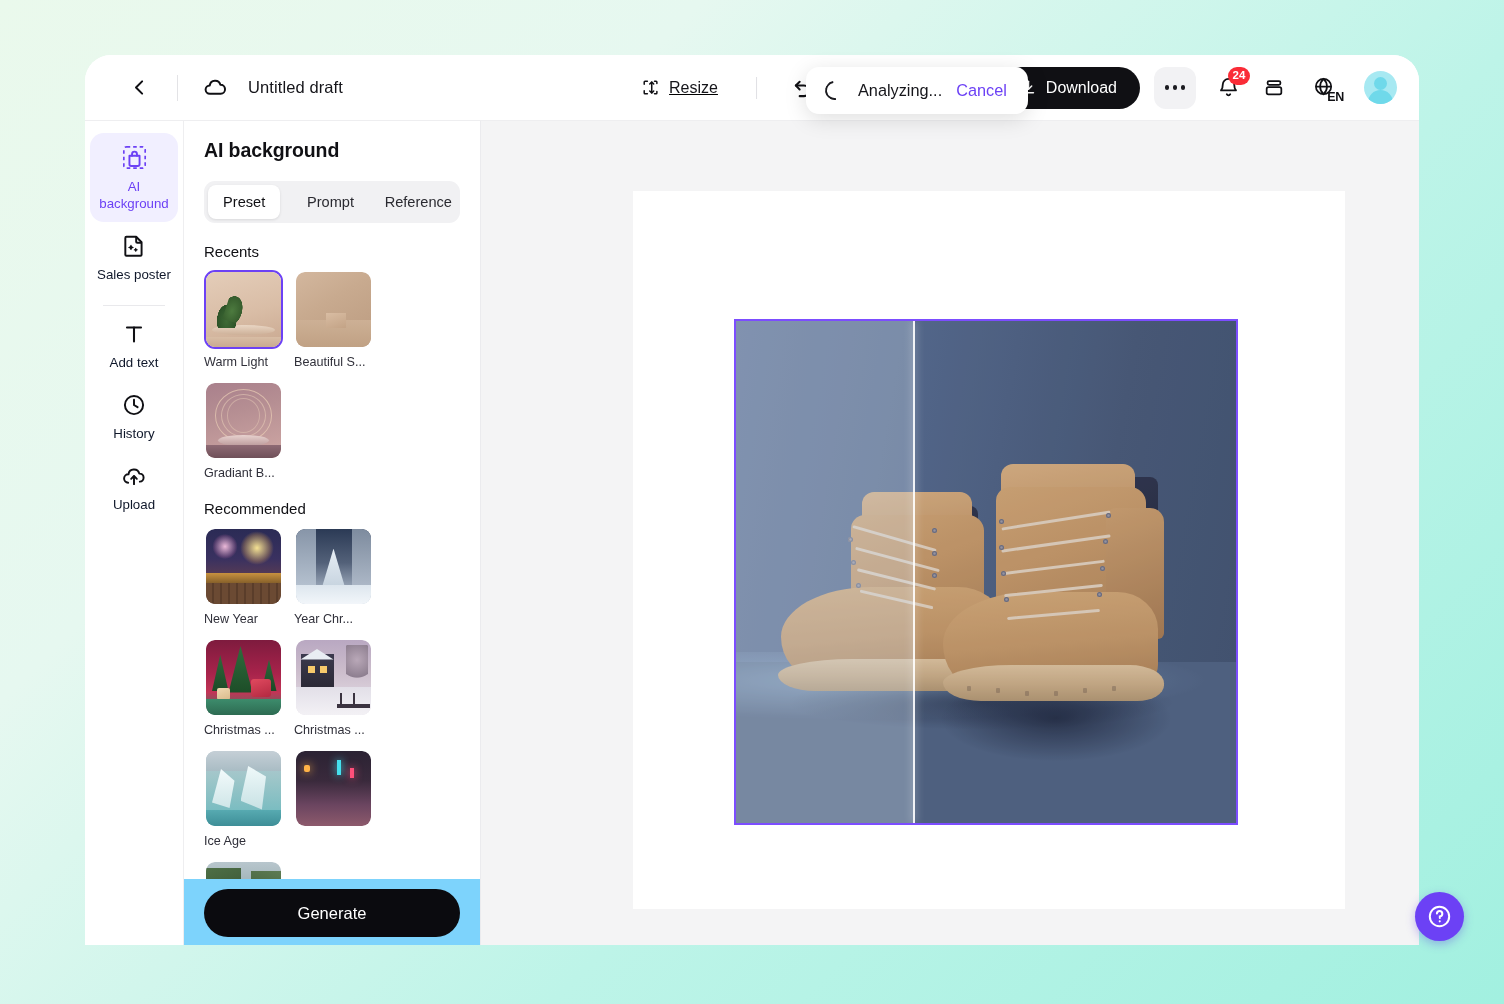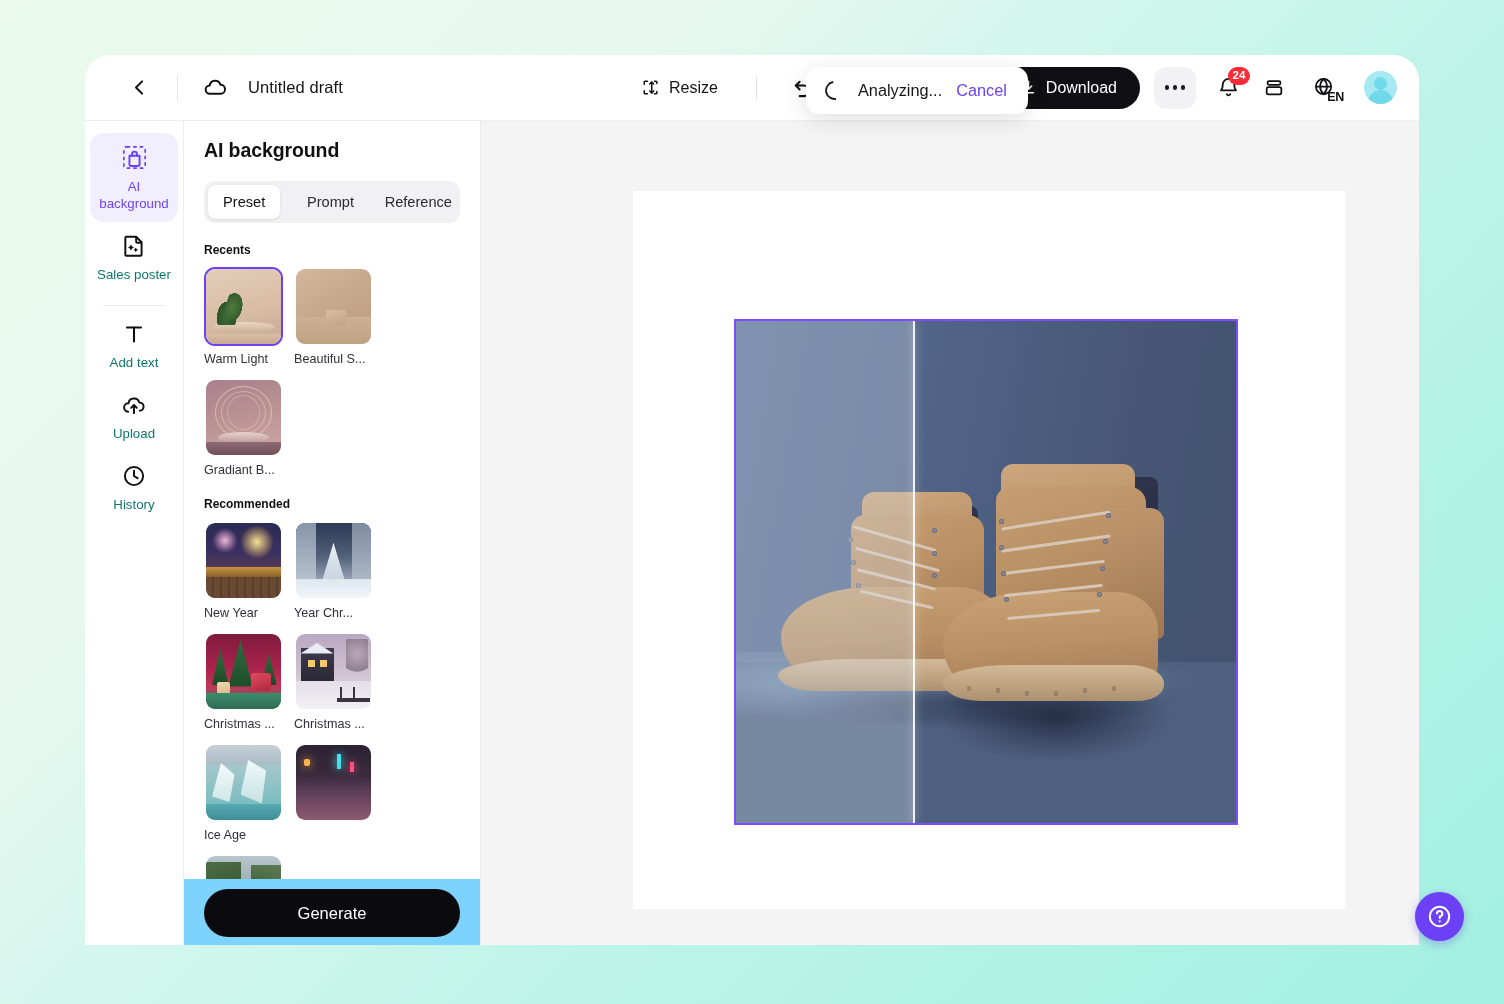--- a/index.html
+++ b/index.html
@@ -43,21 +43,21 @@
     cursor: pointer; border-radius: 8px;
   }
   .vdiv { width: 1px; height: 26px; background: #e3e3e6; margin: 0 14px; }
   .cloud-ic { width: 34px; height: 34px; display:flex; align-items:center; justify-content:center; margin-left: 6px;}
   .doc-title {
     font-size: 16.5px; color: #15151a; margin-left: 16px;
     letter-spacing: 0.1px; cursor: text;
   }
   .hdr-center {
     position: absolute; left: 50%; transform: translateX(-50%);
-    display: flex; align-items: center; gap: 12px;
+    display: flex; align-items: center; gap: 12px; text-decoration: underline;
   }
   .resize-btn {
     display: flex; align-items: center; gap: 9px;
     padding: 8px 12px; border-radius: 9px; cursor: pointer;
     font-size: 16px; color: #15151a;
   }
   .tdiv { width: 1px; height: 22px; background: #e0e0e4; margin: 0 14px; }
   .icon-btn {
     width: 40px; height: 40px; border-radius: 9px;
     display: flex; align-items: center; justify-content: center; cursor: pointer;
@@ -113,21 +113,21 @@
     width: 98px; min-width: 98px;
     background: #fff;
     border-top: 1px solid #eeeef0;
     padding-top: 12px;
     display: flex; flex-direction: column; align-items: center;
   }
   .rail-item {
     width: 88px; padding: 11px 2px 10px;
     border-radius: 14px; cursor: pointer;
     display: flex; flex-direction: column; align-items: center; gap: 7px;
-    color: #0f766e;
+    color: #0f172a;
   }
   .rail-item.active { background: #f1efff; color: #6c41f5; }
   .rail-label { font-size: 13.3px; text-align: center; line-height: 1.28; }
   .rail-sep { width: 62px; height: 1px; background: #e9e9ec; margin: 12px 0 4px; }
 
   
   #panel {
     width: 298px; min-width: 298px;
     background: #fff;
     border-top: 1px solid #eeeef0;
@@ -152,21 +152,21 @@
   .seg-item.active {
     background: #fff; color: #101014; font-weight: 500;
     box-shadow: 0 1px 3px rgba(0,0,0,.10);
   }
   .panel-scroll {
     flex: 1; overflow: hidden;
     padding: 0 20px 0 20px;
     position: relative;
   }
   .sec-title {
-    font-size: 12px; font-weight: 700; color: #101014;
+    font-size: 15px; font-weight: 400; color: #101014;
     margin: 20px 0 10px 0;
   }
   .thumb-grid { display: flex; flex-wrap: wrap; gap: 12px 11px; }
   .thumb-cell { width: 79px; cursor: pointer; }
   .thumb-img {
     width: 79px; height: 79px; border-radius: 11px;
     overflow: hidden; position: relative;
     border: 2.5px solid transparent;
     background-clip: padding-box;
   }
@@ -454,37 +454,37 @@
           <svg width="26" height="26" viewBox="0 0 24 24" fill="none" stroke="#101014" stroke-width="1.9" stroke-linecap="round">
               <path d="M5.5 6h13"></path>
               <path d="M12 6v13"></path>
             </svg>
         </span>
         <span class="rail-label">Add text</span>
       </div>
 
       <div class="rail-item">
         <span>
+          <svg width="26" height="26" viewBox="0 0 24 24" fill="none" stroke="#101014" stroke-width="1.8" stroke-linecap="round">
+              <circle cx="12" cy="12" r="8.4"></circle>
+              <path d="M12 7.2V12l3.3 2"></path>
+            </svg>
+        </span>
+        <span class="rail-label">History</span>
+      </div>
+
+      <div class="rail-item">
+        <span>
           <svg width="26" height="26" viewBox="0 0 24 24" fill="none" stroke="#101014" stroke-width="1.8" stroke-linecap="round" stroke-linejoin="round">
             <path d="M6.6 18.2a3.9 3.9 0 0 1 .3-7.8 5.1 5.1 0 0 1 10-.6 3.7 3.7 0 0 1 .5 7.4"></path>
             <path d="M12 19.5v-7"></path>
               <polyline points="9.4 14.6 12 12 14.6 14.6"></polyline>
           </svg>
         </span>
         <span class="rail-label">Upload</span>
-      </div>
-
-      <div class="rail-item">
-        <span>
-          <svg width="26" height="26" viewBox="0 0 24 24" fill="none" stroke="#101014" stroke-width="1.8" stroke-linecap="round">
-              <circle cx="12" cy="12" r="8.4"></circle>
-              <path d="M12 7.2V12l3.3 2"></path>
-            </svg>
-        </span>
-        <span class="rail-label">History</span>
       </div>
     </div>
 
     <div id="panel">
       <div class="panel-head">
         <div class="panel-title">AI background</div>
         <div class="seg">
           <div class="seg-item active">Preset</div>
           <div class="seg-item">Prompt</div>
           <div class="seg-item">Reference</div>

